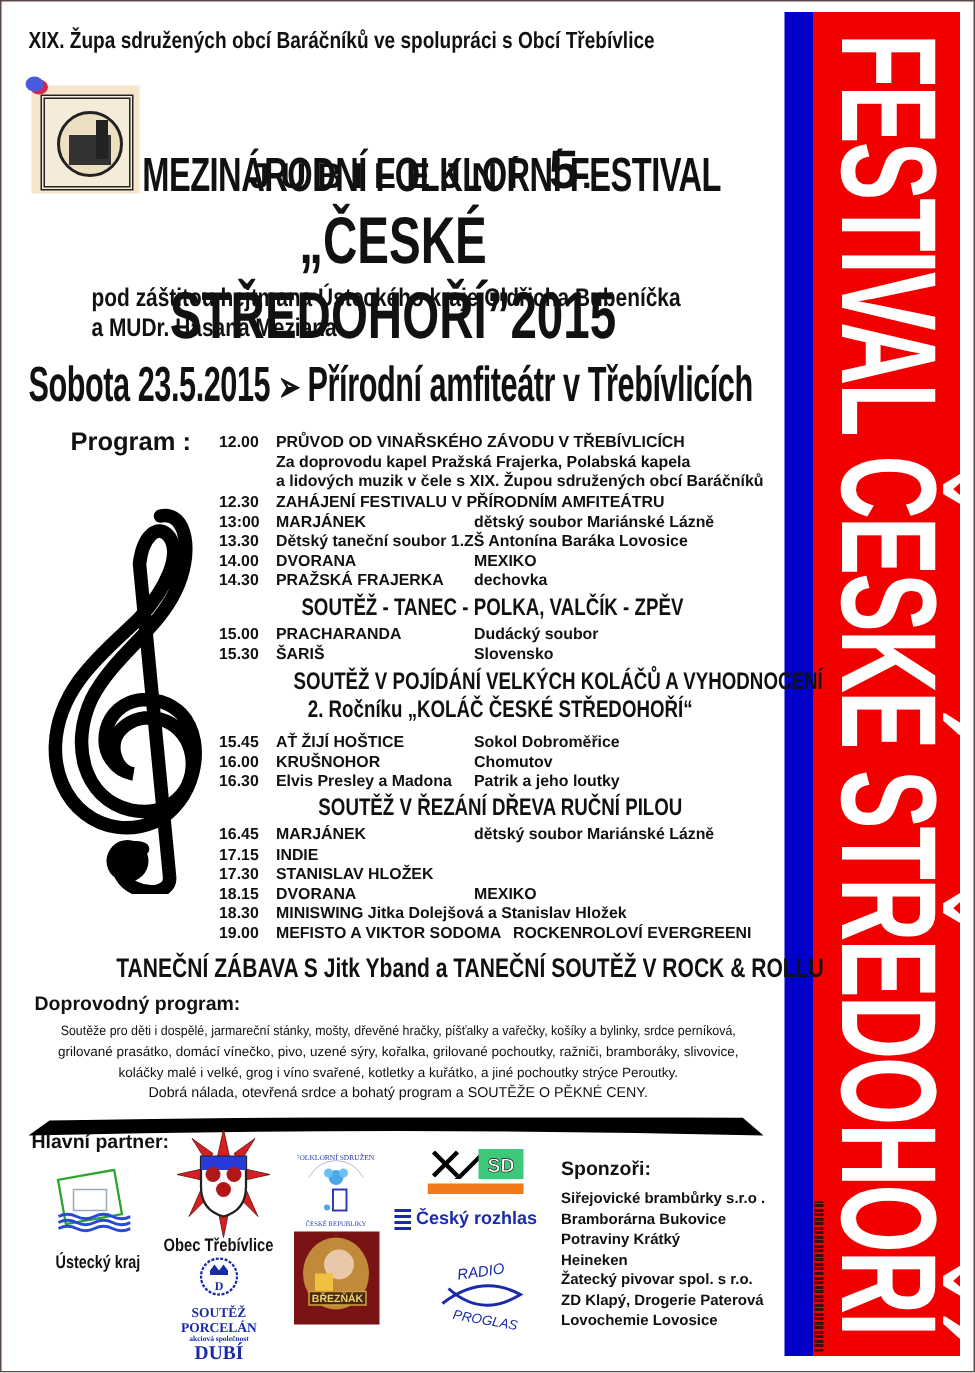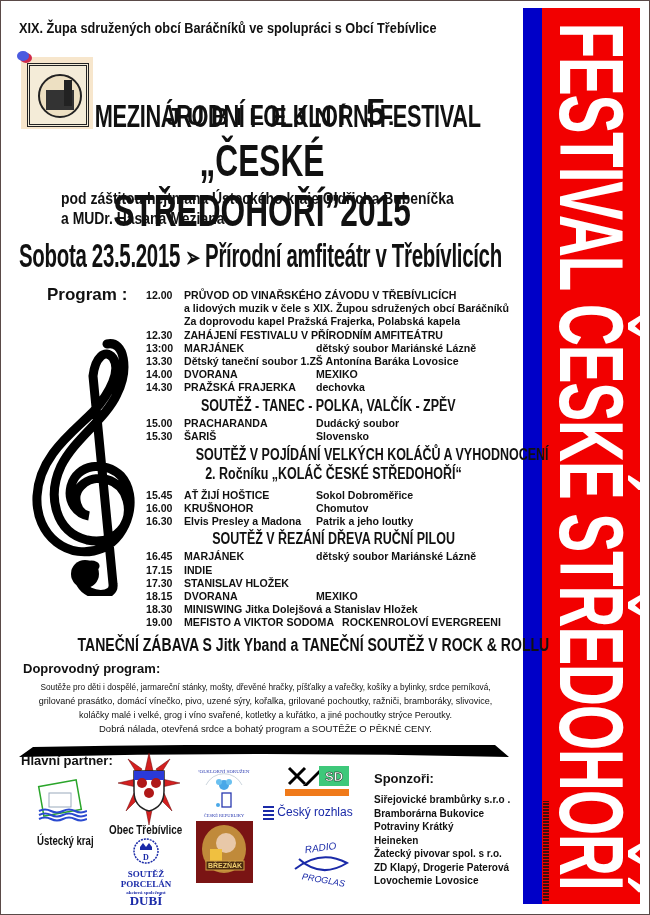--- a/index.html
+++ b/index.html
@@ -58,21 +58,21 @@
   
   .partner-label { left:20px; top:752px; font-size:13px; font-weight:bold;text-align:center; }
   .logo-kraj { left:36px; top:778px; width:50px; height:45px; }
   .lbl-kraj { left:36px; top:833px; font-size:12px; font-weight:bold; transform:scaleX(0.8); transform-origin:left top; white-space:nowrap; }
   .logo-obec { left:117px; top:752px; width:62px; height:75px; }
   .lbl-obec { left:108px; top:822px; font-size:12px; font-weight:bold; white-space:nowrap; transform:scaleX(0.82); transform-origin:left top;}
   .logo-folk { left:197px; top:762px; width:52px; height:58px; }
   .logo-porcelan { left:104px; top:836px; width:82px; height:60px; text-align:center; color:#1a2aa8; font-family:"Liberation Serif", serif; font-weight:bold; }
   .logo-breznak { left:195px; top:820px; width:57px; height:62px; background:#7a1414; }
   .logo-sd { left:284px; top:763px; width:68px; height:34px; }
-  .logo-rozhlas { left:262px; top:804px; width:100px; height:20px; color:#1a2aa8; font-size:12px; font-weight:normal; white-space:nowrap; }
+  .logo-rozhlas { left:262px; top:804px; width:100px; height:20px; color:#1a2aa8; font-size:12px; font-weight:bold; white-space:nowrap; }
   .logo-proglas { left:290px; top:838px; width:62px; height:48px; }
   .sponsor-label { left:373px; top:770px; font-size:13px; font-weight:bold; }
   .sponsors { left:373px; top:792px; font-size:10px; font-weight:bold; line-height:13.5px; white-space:nowrap; }
 </style>
 </head>
 <body>
 
 <div class="frame">
 
   <div class="blue-stripe"></div>
@@ -121,24 +121,24 @@
     <circle cx="56" cy="238" r="14" fill="#000"></circle>
   </svg>
 
   <div class="abs sched">
     <div>
       <div class="row">
           <span class="t">12.00</span>
           <span class="n">PRŮVOD OD VINAŘSKÉHO ZÁVODU V TŘEBÍVLICÍCH</span>
         </div>
       <div class="row">
+          <span class="n">Za doprovodu kapel Pražská Frajerka, Polabská kapela</span>
+        </div>
+      <div class="row">
           <span class="n"> a lidových muzik v čele s  XIX. Župou sdružených obcí Baráčníků</span>
-        </div>
-      <div class="row">
-          <span class="n">Za doprovodu kapel Pražská Frajerka, Polabská kapela</span>
         </div>
       <div class="row">
           <span class="t">12.30</span>
           <span class="n">ZAHÁJENÍ FESTIVALU V PŘÍRODNÍM AMFITEÁTRU</span>
         </div>
       <div class="row">
           <span class="t">13:00</span>
           <span class="n">MARJÁNEK</span>
           <span class="d">dětský soubor Mariánské Lázně</span>
         </div>

